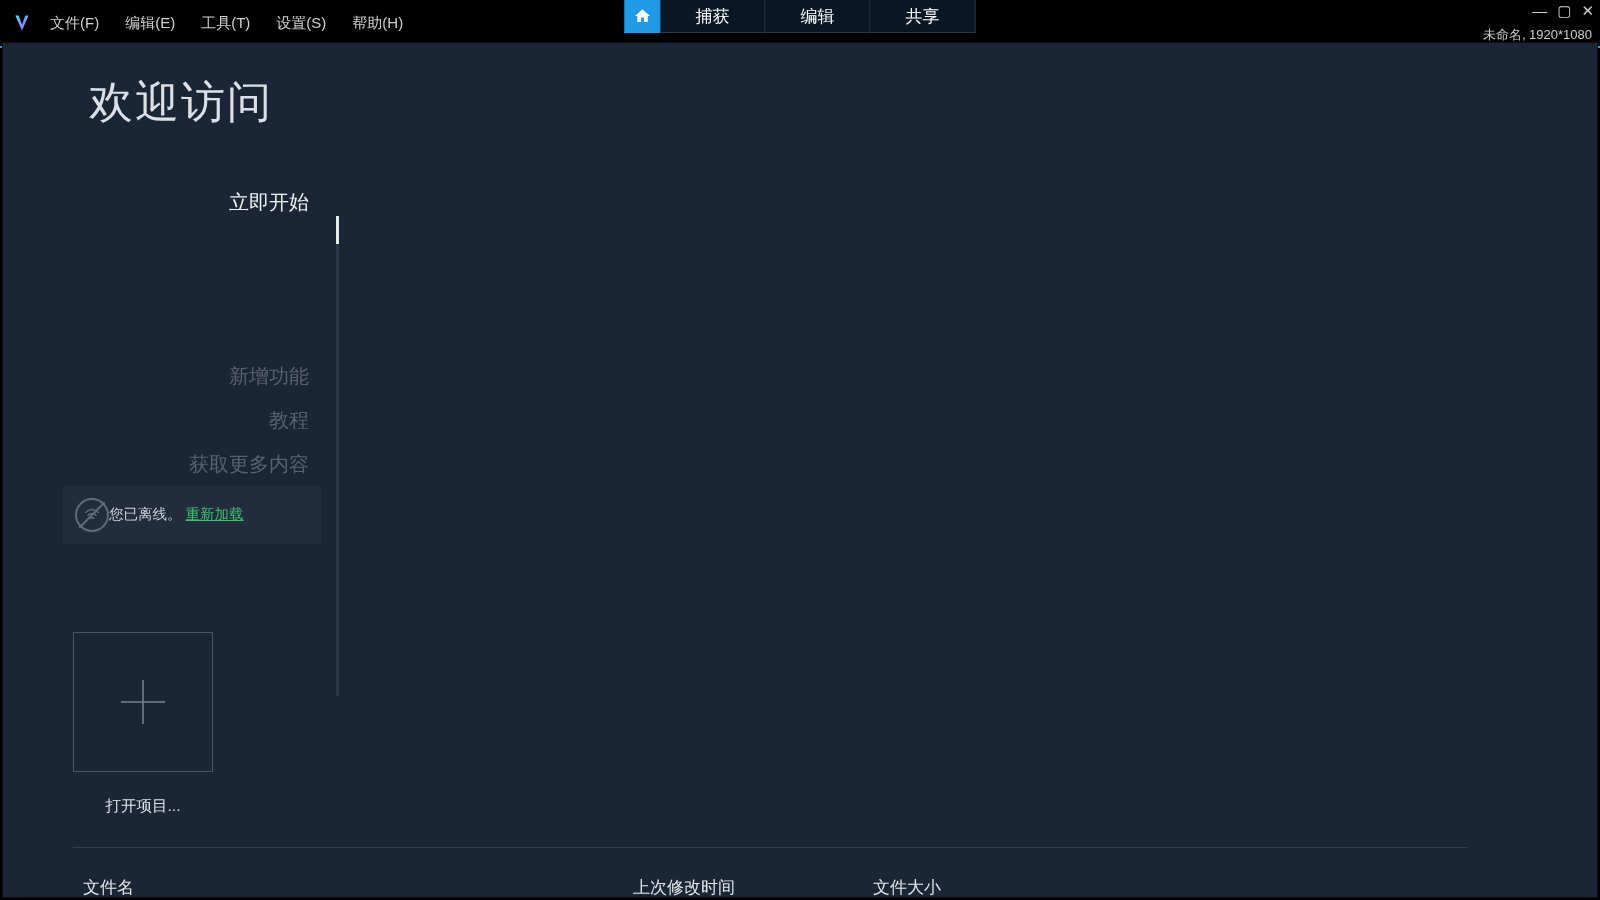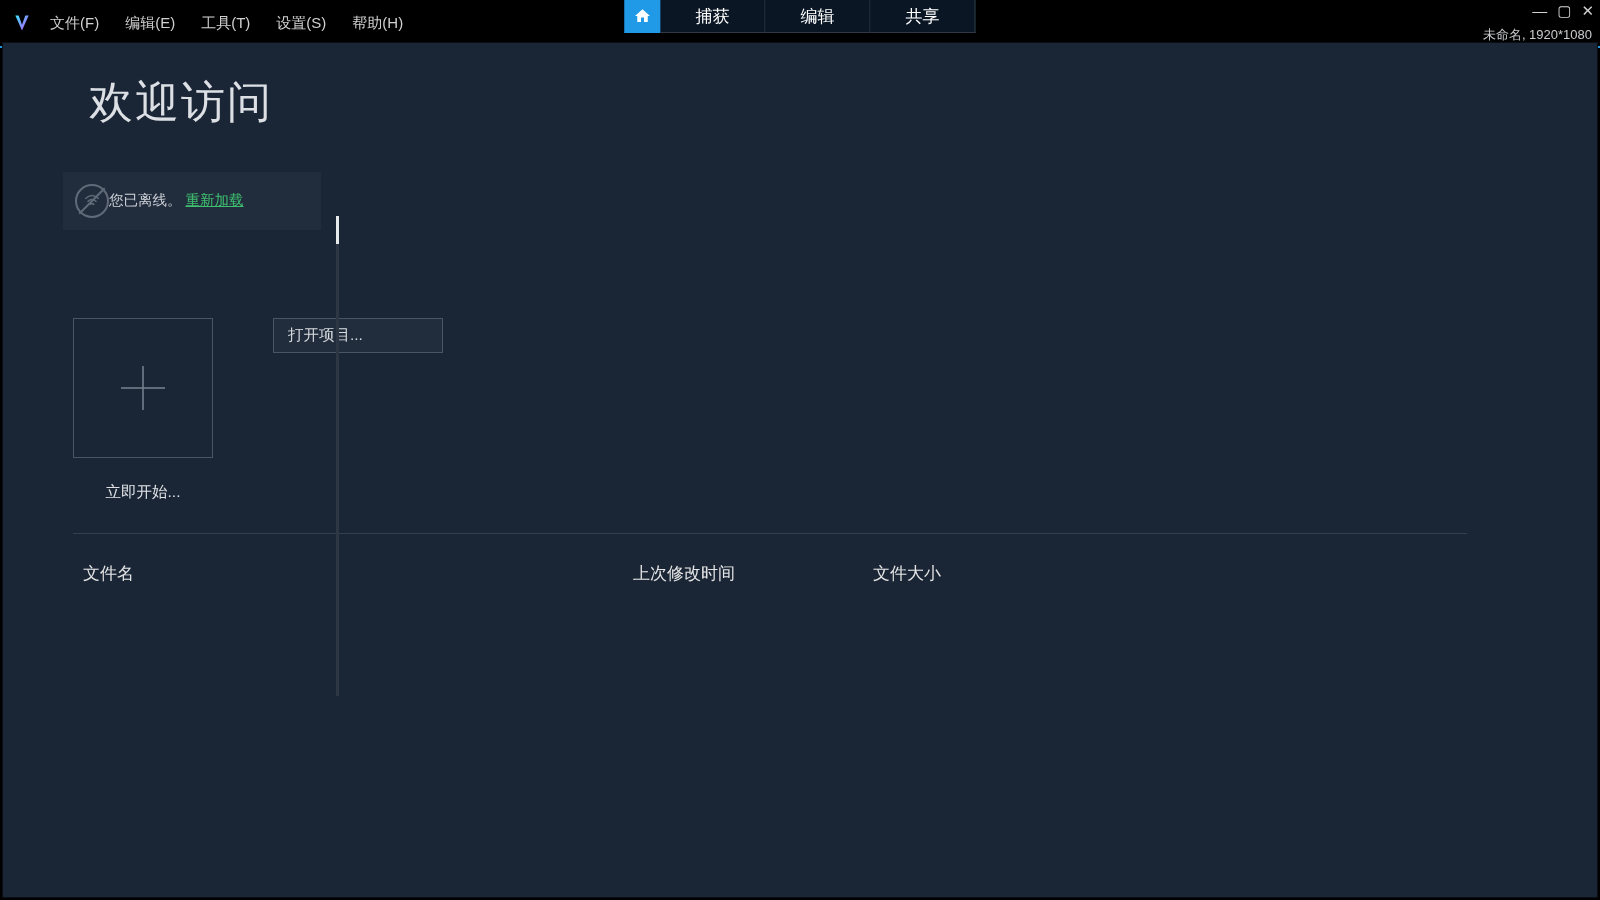--- a/index.html
+++ b/index.html
@@ -170,20 +170,26 @@
   </div>
   <div class="status-text">未命名, 1920*1080</div>
 </div>
 
 <div class="app-body">
   <div class="sidebar">
     <div class="welcome-title">欢迎访问</div>
     <div class="side-indicator">
         <div class="thumb"></div>
       </div>
+    <div class="side-list">
+      <div class="side-item active">立即开始</div>
+      <div class="side-item">新增功能</div>
+      <div class="side-item">教程</div>
+      <div class="side-item">获取更多内容</div>
+    </div>
     <div class="offline-card">
       <div class="ic">
         <svg viewBox="0 0 24 24">
             <path d="M3 9 Q12 0 21 9 M6 13 Q12 7 18 13 M9 17 Q12 14 15 17" fill="none" stroke="#606a78" stroke-width="2"></path>
           </svg>
       </div>
       <div class="msg">
         <span>您已离线。</span>
         <a>重新加载</a>
       </div>
@@ -192,23 +198,22 @@
 
   <div class="main">
     <div class="row1">
       <div class="tile">
         <div class="tile-box">
           <svg width="56" height="56" viewBox="0 0 56 56">
               <line x1="28" y1="6" x2="28" y2="50" stroke-width="1.5"></line>
               <line x1="6" y1="28" x2="50" y2="28" stroke-width="1.5"></line>
             </svg>
         </div>
-        <span class="tile-label">立即开始...</span>
-      </div>
-      <div class="open-project">打开项目...</div>
+        <span class="tile-label">打开项目...</span>
+      </div>
     </div>
     <div class="divider"></div>
     <div class="cols">
       <div class="c1">文件名</div>
       <div class="c2">上次修改时间</div>
       <div class="c3">文件大小</div>
     </div>
   </div>
 </div>
 

